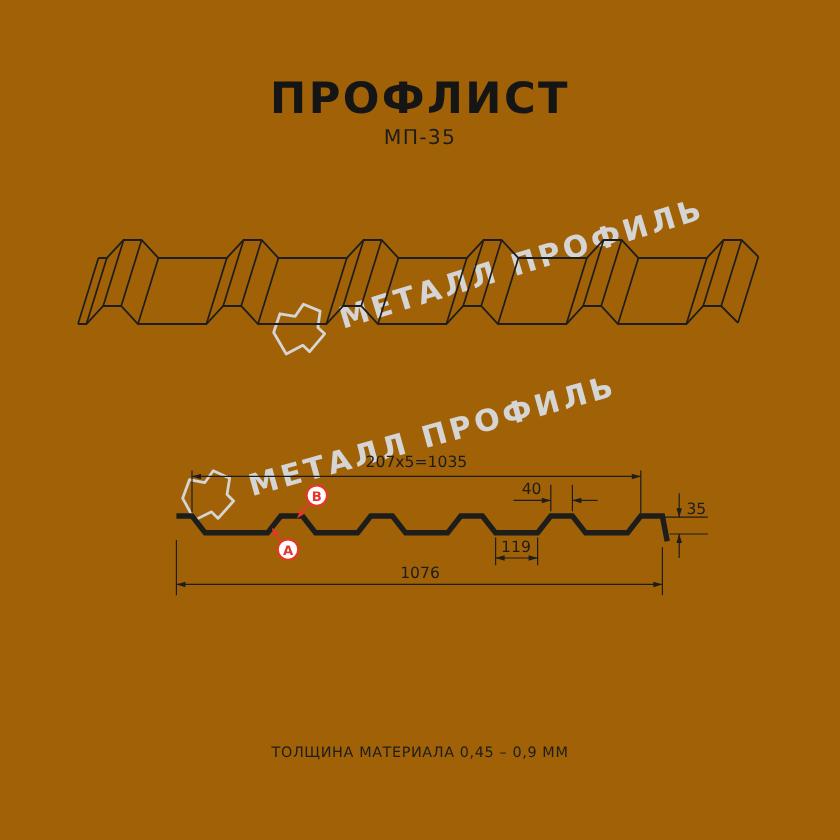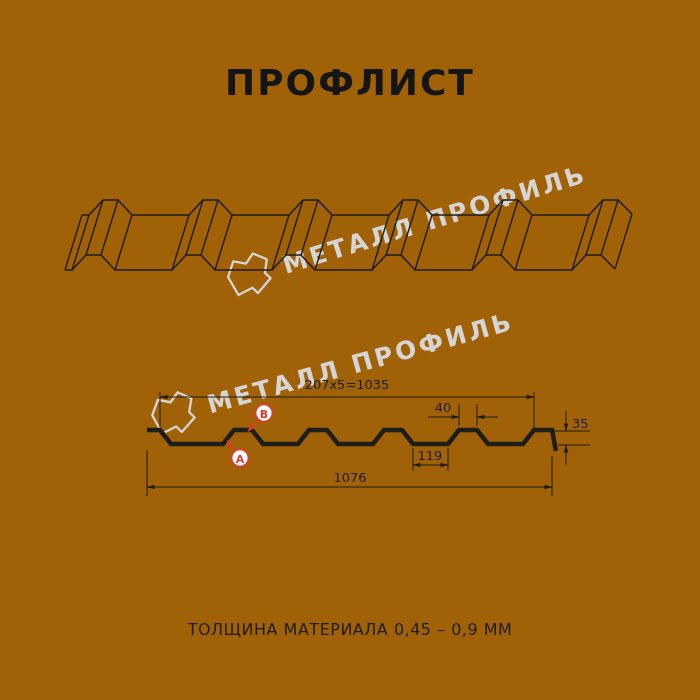--- a/index.html
+++ b/index.html
@@ -3,35 +3,36 @@
 <meta charset="utf-8">
 <style>
   html,body{margin:0;padding:0;background:#fff;}
   .canvas{position:relative;width:700px;height:700px;background:#a16207;overflow:hidden;
           font-family:"DejaVu Sans","Liberation Sans",sans-serif;color:#1d1d1b;}
   .title{position:absolute;top:62px;left:0;width:700px;text-align:center;
          font-size:36px;font-weight:bold;letter-spacing:2px;color:#151515;}
   .subtitle{position:absolute;top:105px;left:0;width:700px;text-align:center;
          font-size:17px;font-weight:normal;letter-spacing:1px;color:#1d1d1b;}
   .footer{position:absolute;top:620px;left:0;width:700px;text-align:center;
-         font-size:16px;font-weight:normal;letter-spacing:.5px;color:#1d1d1b;}
+         font-size:12px;font-weight:normal;letter-spacing:.5px;color:#1d1d1b;}
   .watermark{position:absolute;display:flex;align-items:center;gap:10px;
          color:#d5d5d5;font-weight:bold;font-size:25px;letter-spacing:3px;
          white-space:nowrap;z-index:1;user-select:none;}
   .wm1{left:222px;top:260px;transform:rotate(-17deg);transform-origin:0 50%;}
   .wm2{left:146px;top:398px;transform:rotate(-15.5deg);transform-origin:0 50%;}
   .wm-logo{flex:0 0 auto;}
   svg.draw{position:absolute;left:0;top:0;z-index:2;}
 </style>
 </head>
 <body>
 
 <div class="canvas">
 
   <div class="title">ПРОФЛИСТ</div>
+  <div class="subtitle">МП-35</div>
 
   <div class="watermark wm1">
     <svg class="wm-logo" width="54" height="48" viewBox="0 0 56 50">
       <path d="M8,20 L18,6 L30,12 L40,4 L52,14 L46,27 L50,34 L33,45 L29,38 L13,41 Z" fill="none" stroke="#d5d5d5" stroke-width="2.4" stroke-linejoin="round"></path>
     </svg>
     <span>МЕТАЛЛ ПРОФИЛЬ</span>
   </div>
 
   <div class="watermark wm2">
     <svg class="wm-logo" width="54" height="48" viewBox="0 0 56 50">

